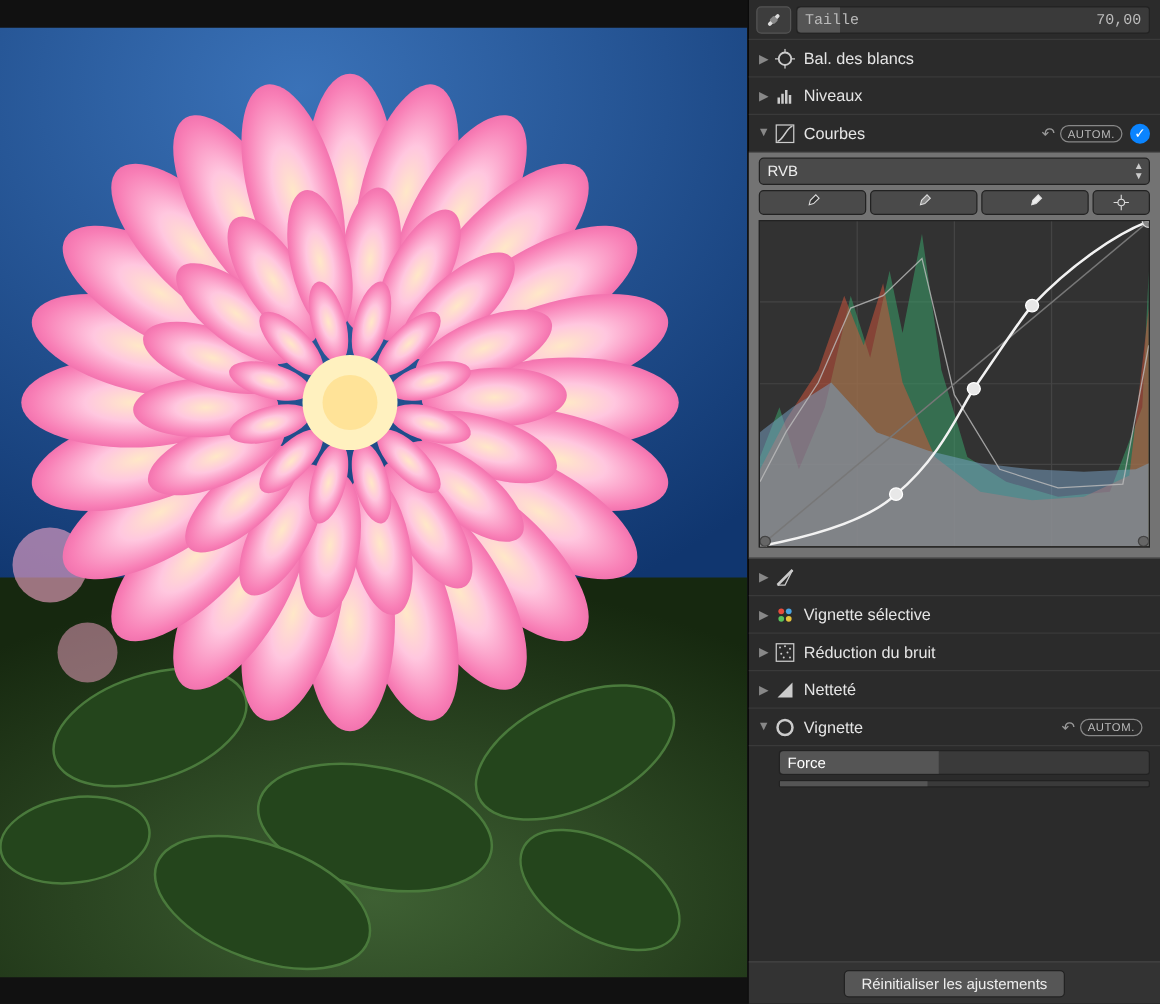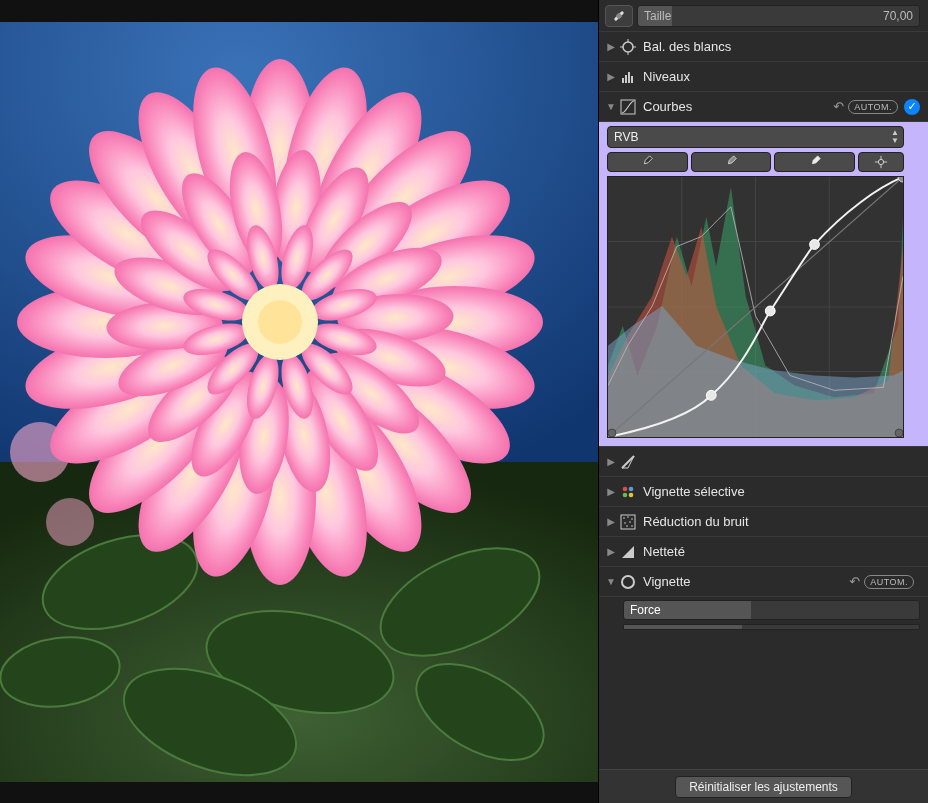--- a/index.html
+++ b/index.html
@@ -5,28 +5,28 @@
   * { box-sizing: border-box; margin: 0; padding: 0; font-family: -apple-system, "Helvetica Neue", Arial, sans-serif; }
   body { width: 928px; height: 803px; background: #1b1b1b; display: flex; overflow: hidden; }
   .preview { width: 598px; height: 803px; background: #111; display: flex; align-items: center; justify-content: center; }
   .preview svg { width: 598px; height: 760px; }
   .panel { flex: 1; background: #2b2b2b; height: 803px; display: flex; flex-direction: column; color: #ddd; font-size: 13px; border-left: 1px solid #000; }
   .row { display: flex; align-items: center; height: 30px; padding: 0 8px 0 6px; border-bottom: 1px solid #3a3a3a; }
   .size-row { padding: 4px 8px 4px 6px; height: 32px; }
   .retouch-btn { width: 28px; height: 22px; background: #3d3d3d; border: 1px solid #555; border-radius: 4px; display: flex; align-items: center; justify-content: center; margin-right: 4px; }
   .size-slider { flex: 1; height: 22px; background: #3a3a3a; border: 1px solid #222; border-radius: 3px; position: relative; display: flex; align-items: center; padding: 0 6px; color: #bbb; font-size: 12px; justify-content: space-between; }
   .size-slider::before { content:''; position:absolute; left:0; top:0; bottom:0; width:12%; background:#555; border-radius:3px 0 0 3px; }
-  .size-slider span { position: relative; z-index: 1; }
+  .size-slider span { position: relative; z-index: 1; font-family: Liberation Mono, monospace; }
   .disclosure { width: 12px; color: #888; font-size: 10px; text-align: center; }
   .adj-icon { width: 18px; height: 18px; margin: 0 6px 0 2px; display: flex; align-items: center; justify-content: center; }
   .adj-label { flex: 1; color: #e5e5e5; }
   .undo-icon { color: #999; font-size: 13px; margin-right: 4px; }
   .auto-pill { font-size: 9px; color: #bbb; border: 1px solid #888; border-radius: 8px; padding: 0px 5px; letter-spacing: 0.5px; margin-right: 6px; line-height: 12px; }
   .blue-check { width: 16px; height: 16px; background: #0a84ff; border-radius: 50%; display: flex; align-items: center; justify-content: center; color: #fff; font-size: 11px; }
-  .curves-body { background: #c4b5fd; padding: 4px 24px 8px 8px; border-bottom: 1px solid #3a3a3a; }
+  .curves-body { background: #737373; padding: 4px 8px 8px 8px; border-bottom: 1px solid #3a3a3a; }
   .channel-select { background: #4a4a4a; border: 1px solid #222; border-radius: 4px; height: 22px; display: flex; align-items: center; padding: 0 6px; color: #eee; font-size: 12px; position: relative; margin-bottom: 4px; }
   .updown { position:absolute; right:4px; top:2px; font-size:8px; line-height:8px; color:#ccc; text-align:center; }
   .eyedrop-row { display: flex; gap: 3px; margin-bottom: 4px; }
   .eyedrop-btn { flex: 1; height: 20px; background: #4a4a4a; border: 1px solid #222; border-radius: 4px; display: flex; align-items: center; justify-content: center; }
   .eyedrop-btn.narrow { flex: 0 0 46px; }
   .curves-graph { width: 100%; height: 262px; background: #323232; border: 1px solid #222; position: relative; }
   .force-row { padding: 3px 8px 4px 24px; }
   .force-slider { height: 20px; background: #3a3a3a; border: 1px solid #222; border-radius: 3px; position: relative; display:flex; align-items:center; padding:0 6px; color:#ffffff; font-size:12px; }
   .force-slider::before { content:''; position:absolute; left:0; top:0; bottom:0; width:43%; background:#555; border-radius:3px 0 0 3px; }
   .force-slider span { position:relative; z-index:1; }

